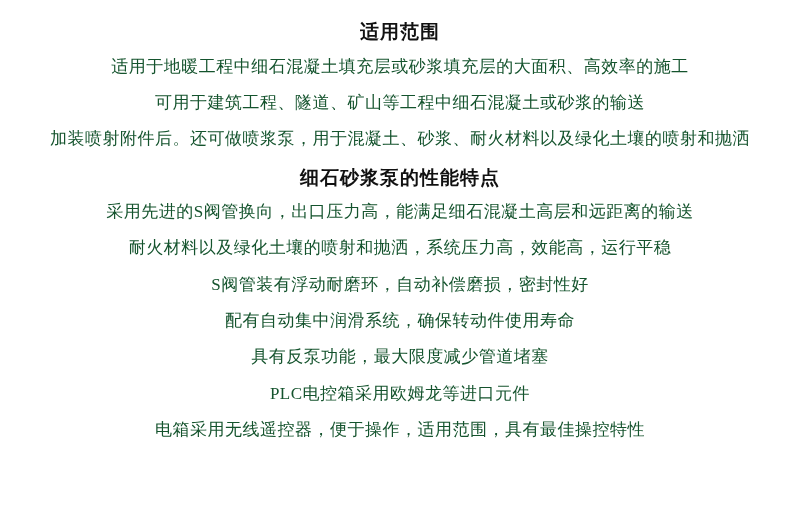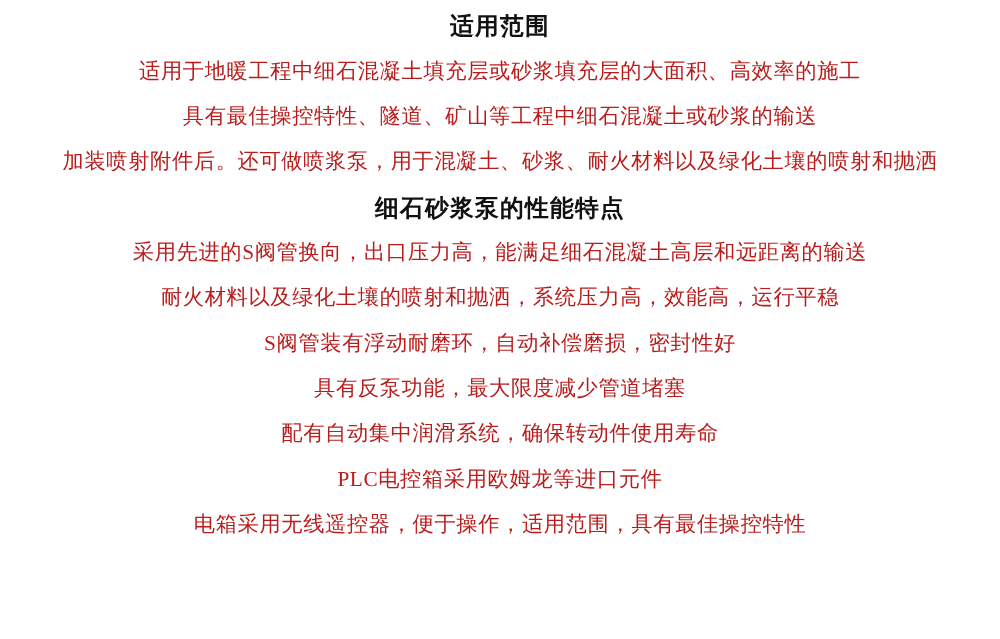--- a/index.html
+++ b/index.html
@@ -11,21 +11,21 @@
     width: 800px;
     height: 511px;
     font-family: "Liberation Serif", "DejaVu Serif", serif;
     color: #1a1a1a;
     overflow: hidden;
   }
   .page {
     width: 800px;
     height: 511px;
     box-sizing: border-box;
-    padding: 6px 10px 0 10px;
+    padding: 16px 10px 0 10px;
     display: flex;
     flex-direction: column;
     align-items: center;
   }
   .heading {
     font-size: 19px;
     font-weight: bold;
     text-align: center;
     letter-spacing: 1px;
     color: #111111;
@@ -34,41 +34,41 @@
   }
   .heading.first {
     margin-top: 2px;
   }
   .heading.second {
     margin-top: 6px;
   }
   .line {
     font-size: 17px;
     text-align: center;
-    color: #b91c1c;
+    color: #14532d;
     line-height: 1.55;
     letter-spacing: 0.5px;
     margin: 5px 0;
     white-space: nowrap;
   }
 </style>
 </head>
 <body>
 
 <div class="page">
 
   <div class="heading first">适用范围</div>
 
   <div class="line">适用于地暖工程中细石混凝土填充层或砂浆填充层的大面积、高效率的施工</div>
-  <div class="line">具有最佳操控特性、隧道、矿山等工程中细石混凝土或砂浆的输送</div>
+  <div class="line">可用于建筑工程、隧道、矿山等工程中细石混凝土或砂浆的输送</div>
   <div class="line">加装喷射附件后。还可做喷浆泵，用于混凝土、砂浆、耐火材料以及绿化土壤的喷射和抛洒</div>
 
   <div class="heading second">细石砂浆泵的性能特点</div>
 
   <div class="line">采用先进的S阀管换向，出口压力高，能满足细石混凝土高层和远距离的输送</div>
   <div class="line">耐火材料以及绿化土壤的喷射和抛洒，系统压力高，效能高，运行平稳</div>
   <div class="line">S阀管装有浮动耐磨环，自动补偿磨损，密封性好</div>
+  <div class="line">配有自动集中润滑系统，确保转动件使用寿命</div>
   <div class="line">具有反泵功能，最大限度减少管道堵塞</div>
-  <div class="line">配有自动集中润滑系统，确保转动件使用寿命</div>
   <div class="line">PLC电控箱采用欧姆龙等进口元件</div>
   <div class="line">电箱采用无线遥控器，便于操作，适用范围，具有最佳操控特性</div>
 
 </div>
 
 </body></html>

